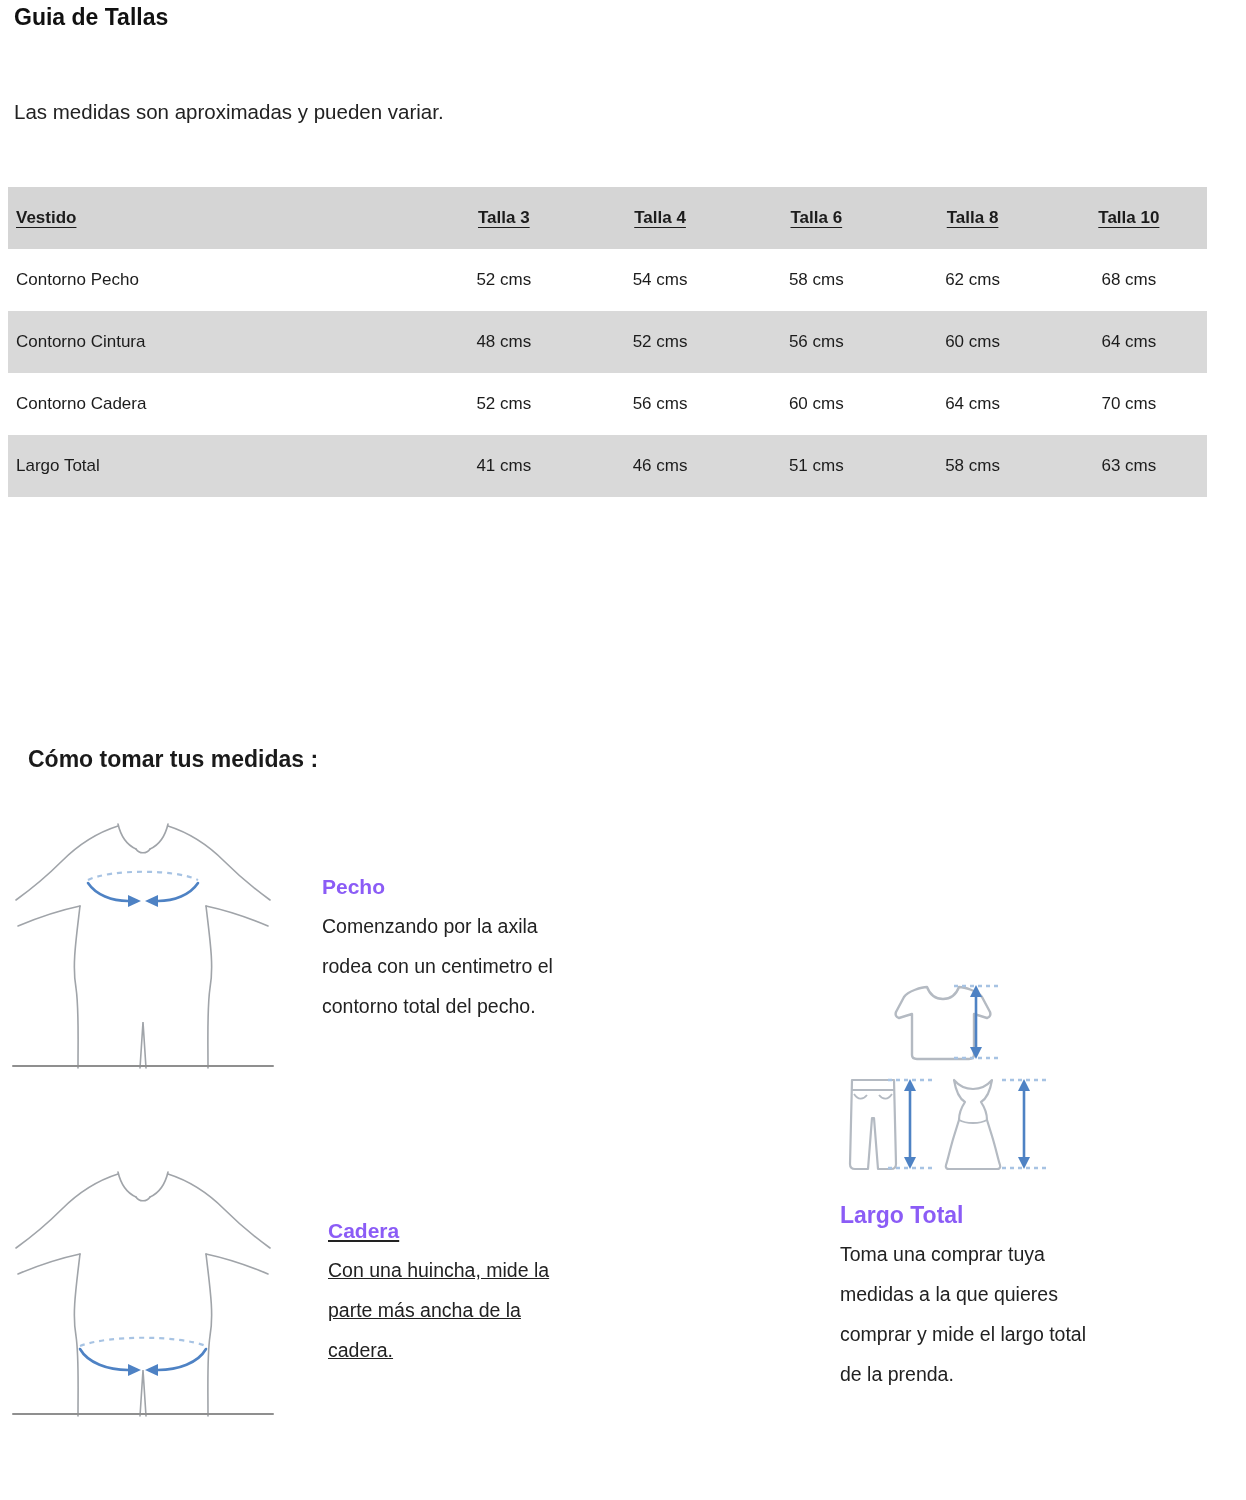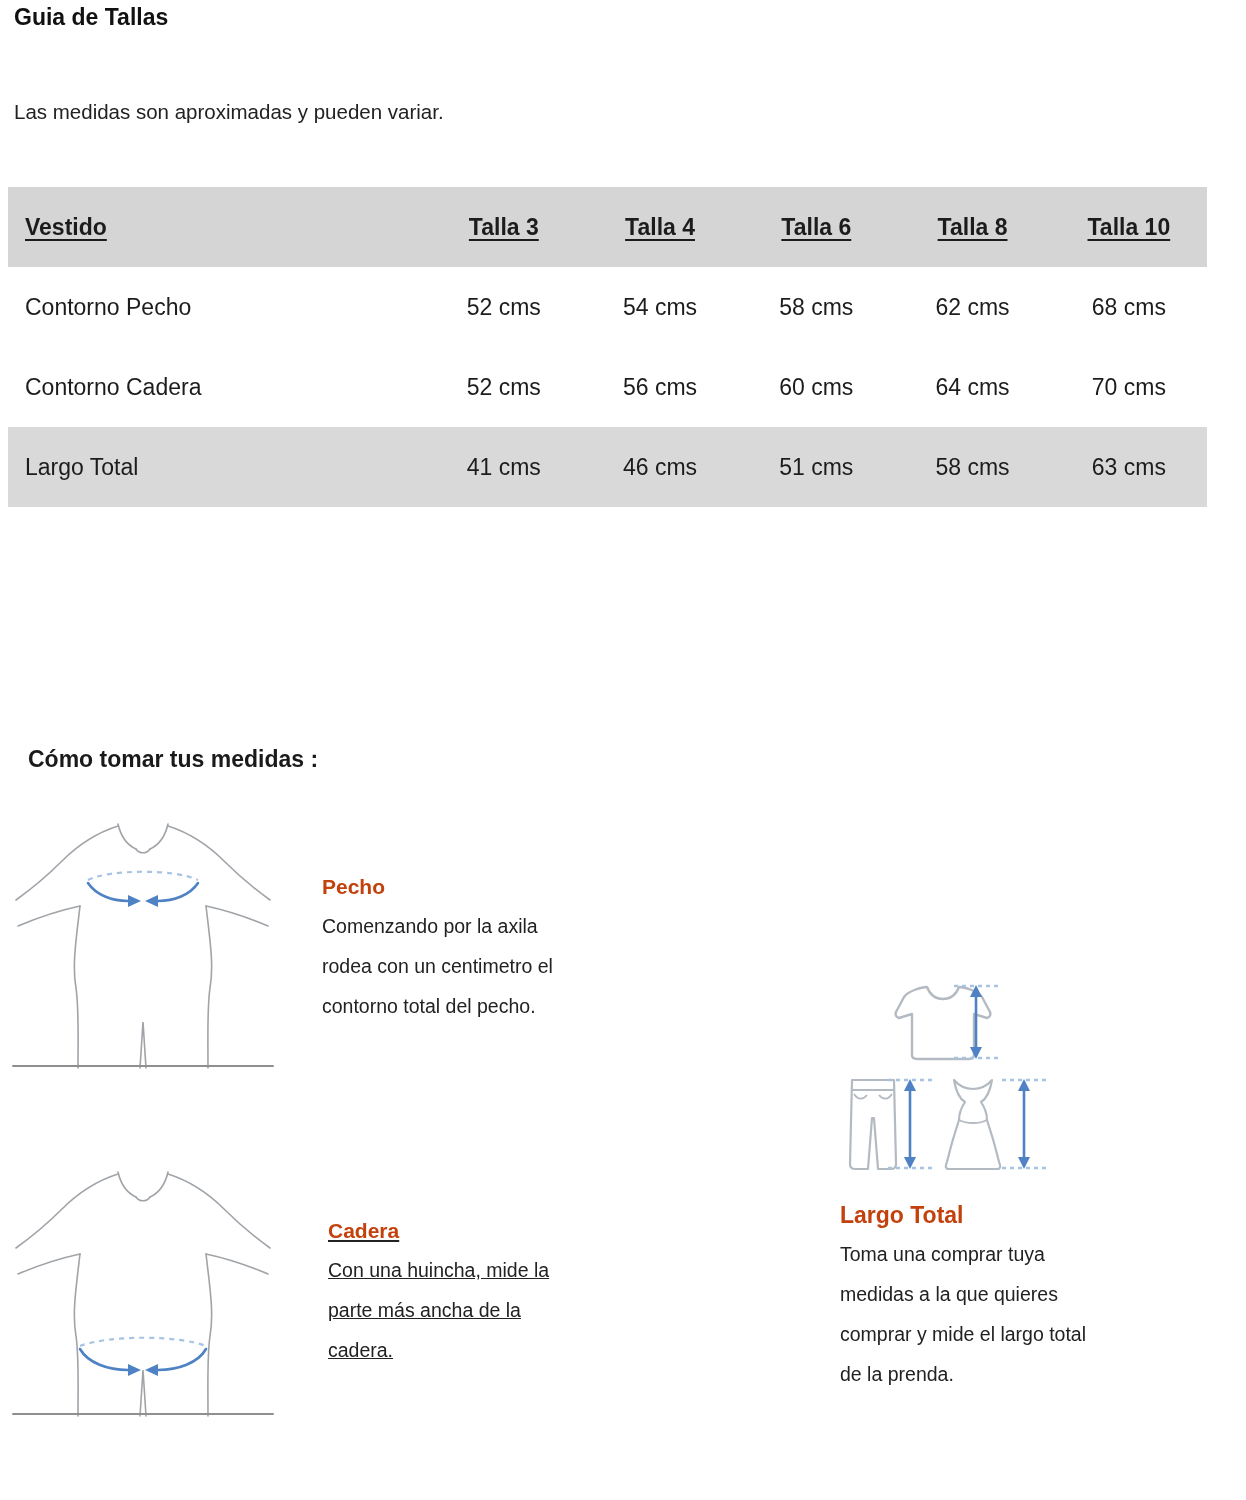--- a/index.html
+++ b/index.html
@@ -8,33 +8,33 @@
   .abs{position:absolute;}
 
   
   .page-title{left:14px;top:4px;font-size:23px;font-weight:bold;color:#111;}
   .page-subtitle{left:14px;top:100px;font-size:20.5px;color:#222;}
   .section-heading{left:28px;top:746px;font-size:23px;font-weight:bold;color:#1a1a1a;text-align:center;}
 
   
   .size-table-wrap{left:8px;top:187px;width:1199px;}
   table.size-table{width:100%;border-collapse:collapse;table-layout:fixed;}
-  table.size-table th,table.size-table td{height:46px;font-size:23px;padding:17px;vertical-align:middle;margin-top:16px;}
+  table.size-table th,table.size-table td{height:46px;font-size:17px;padding:8px;vertical-align:middle;margin-top:16px;}
   table.size-table th{font-weight:bold;text-decoration:underline;text-underline-offset:4px;}
   .col-label{width:417px;}
   .col-s{width:156px;}
   th.cell-label,td.cell-label{text-align:left;padding-left:6px;}
   th.cell-val,td.cell-val{text-align:center;}
   tr.hdr{background:#d5d5d5;}
   tr.r-alt{background:#d9d9d9;}
   tr.r-plain{background:#ffffff;}
 
   
   .guide-block{line-height:40px;font-size:19.5px;color:#222;}
-  .guide-block .g-title{font-size:21px;font-weight:bold;color:#c2410c;margin-bottom:6px;line-height:26px;}
+  .guide-block .g-title{font-size:21px;font-weight:bold;color:#8b5cf6;margin-bottom:6px;line-height:26px;}
   .pecho-block{left:322px;top:874px;width:340px;}
   .cadera-block{left:328px;top:1218px;width:340px;text-decoration:underline;}
   .largo-block{left:840px;top:1202px;width:380px;}
   .largo-block .g-title{font-size:23px;}
 
   svg{display:block;}
 </style>
 </head>
 <body>
 
@@ -62,20 +62,28 @@
         <th class="cell-val">Talla 8</th>
         <th class="cell-val">Talla 10</th>
       </tr>
       <tr class="r-plain">
         <td class="cell-label">Contorno Pecho</td>
         <td class="cell-val">52 cms</td>
         <td class="cell-val">54 cms</td>
         <td class="cell-val">58 cms</td>
         <td class="cell-val">62 cms</td>
         <td class="cell-val">68 cms</td>
+      </tr>
+      <tr class="r-alt">
+        <td class="cell-label">Contorno Cintura</td>
+        <td class="cell-val">48 cms</td>
+        <td class="cell-val">52 cms</td>
+        <td class="cell-val">56 cms</td>
+        <td class="cell-val">60 cms</td>
+        <td class="cell-val">64 cms</td>
       </tr>
       <tr class="r-plain">
         <td class="cell-label">Contorno Cadera</td>
         <td class="cell-val">52 cms</td>
         <td class="cell-val">56 cms</td>
         <td class="cell-val">60 cms</td>
         <td class="cell-val">64 cms</td>
         <td class="cell-val">70 cms</td>
       </tr>
       <tr class="r-alt">

